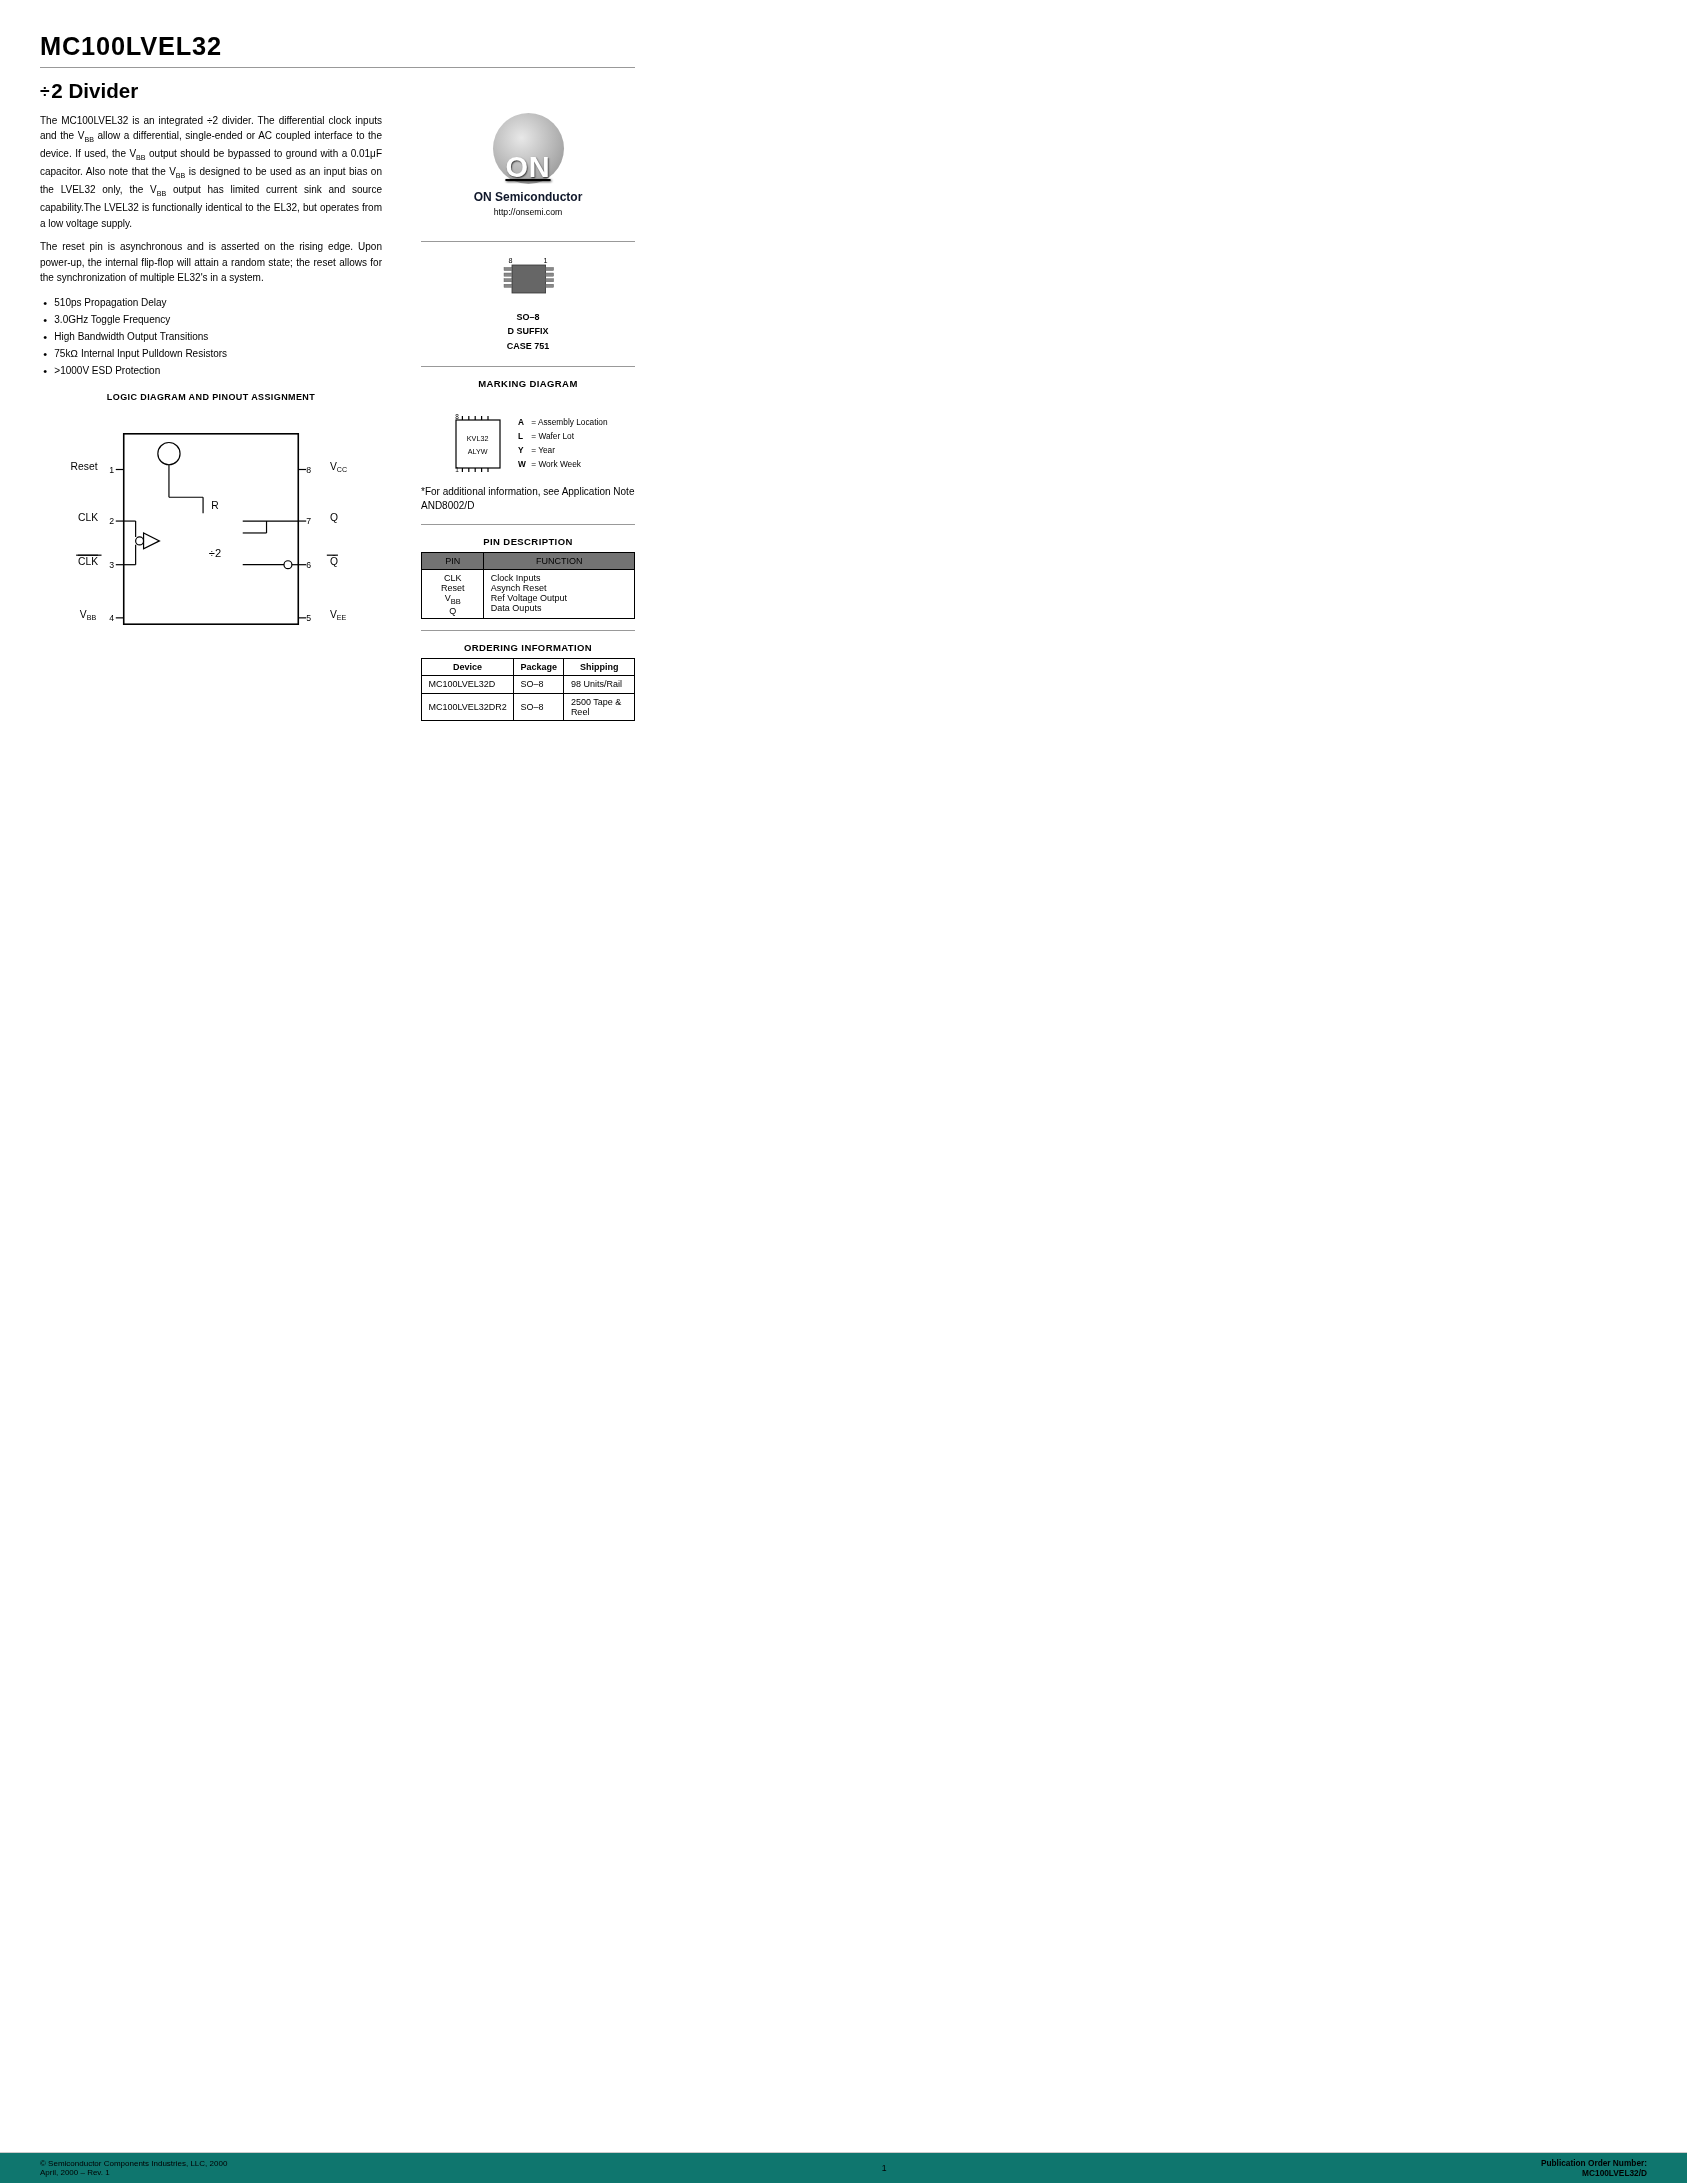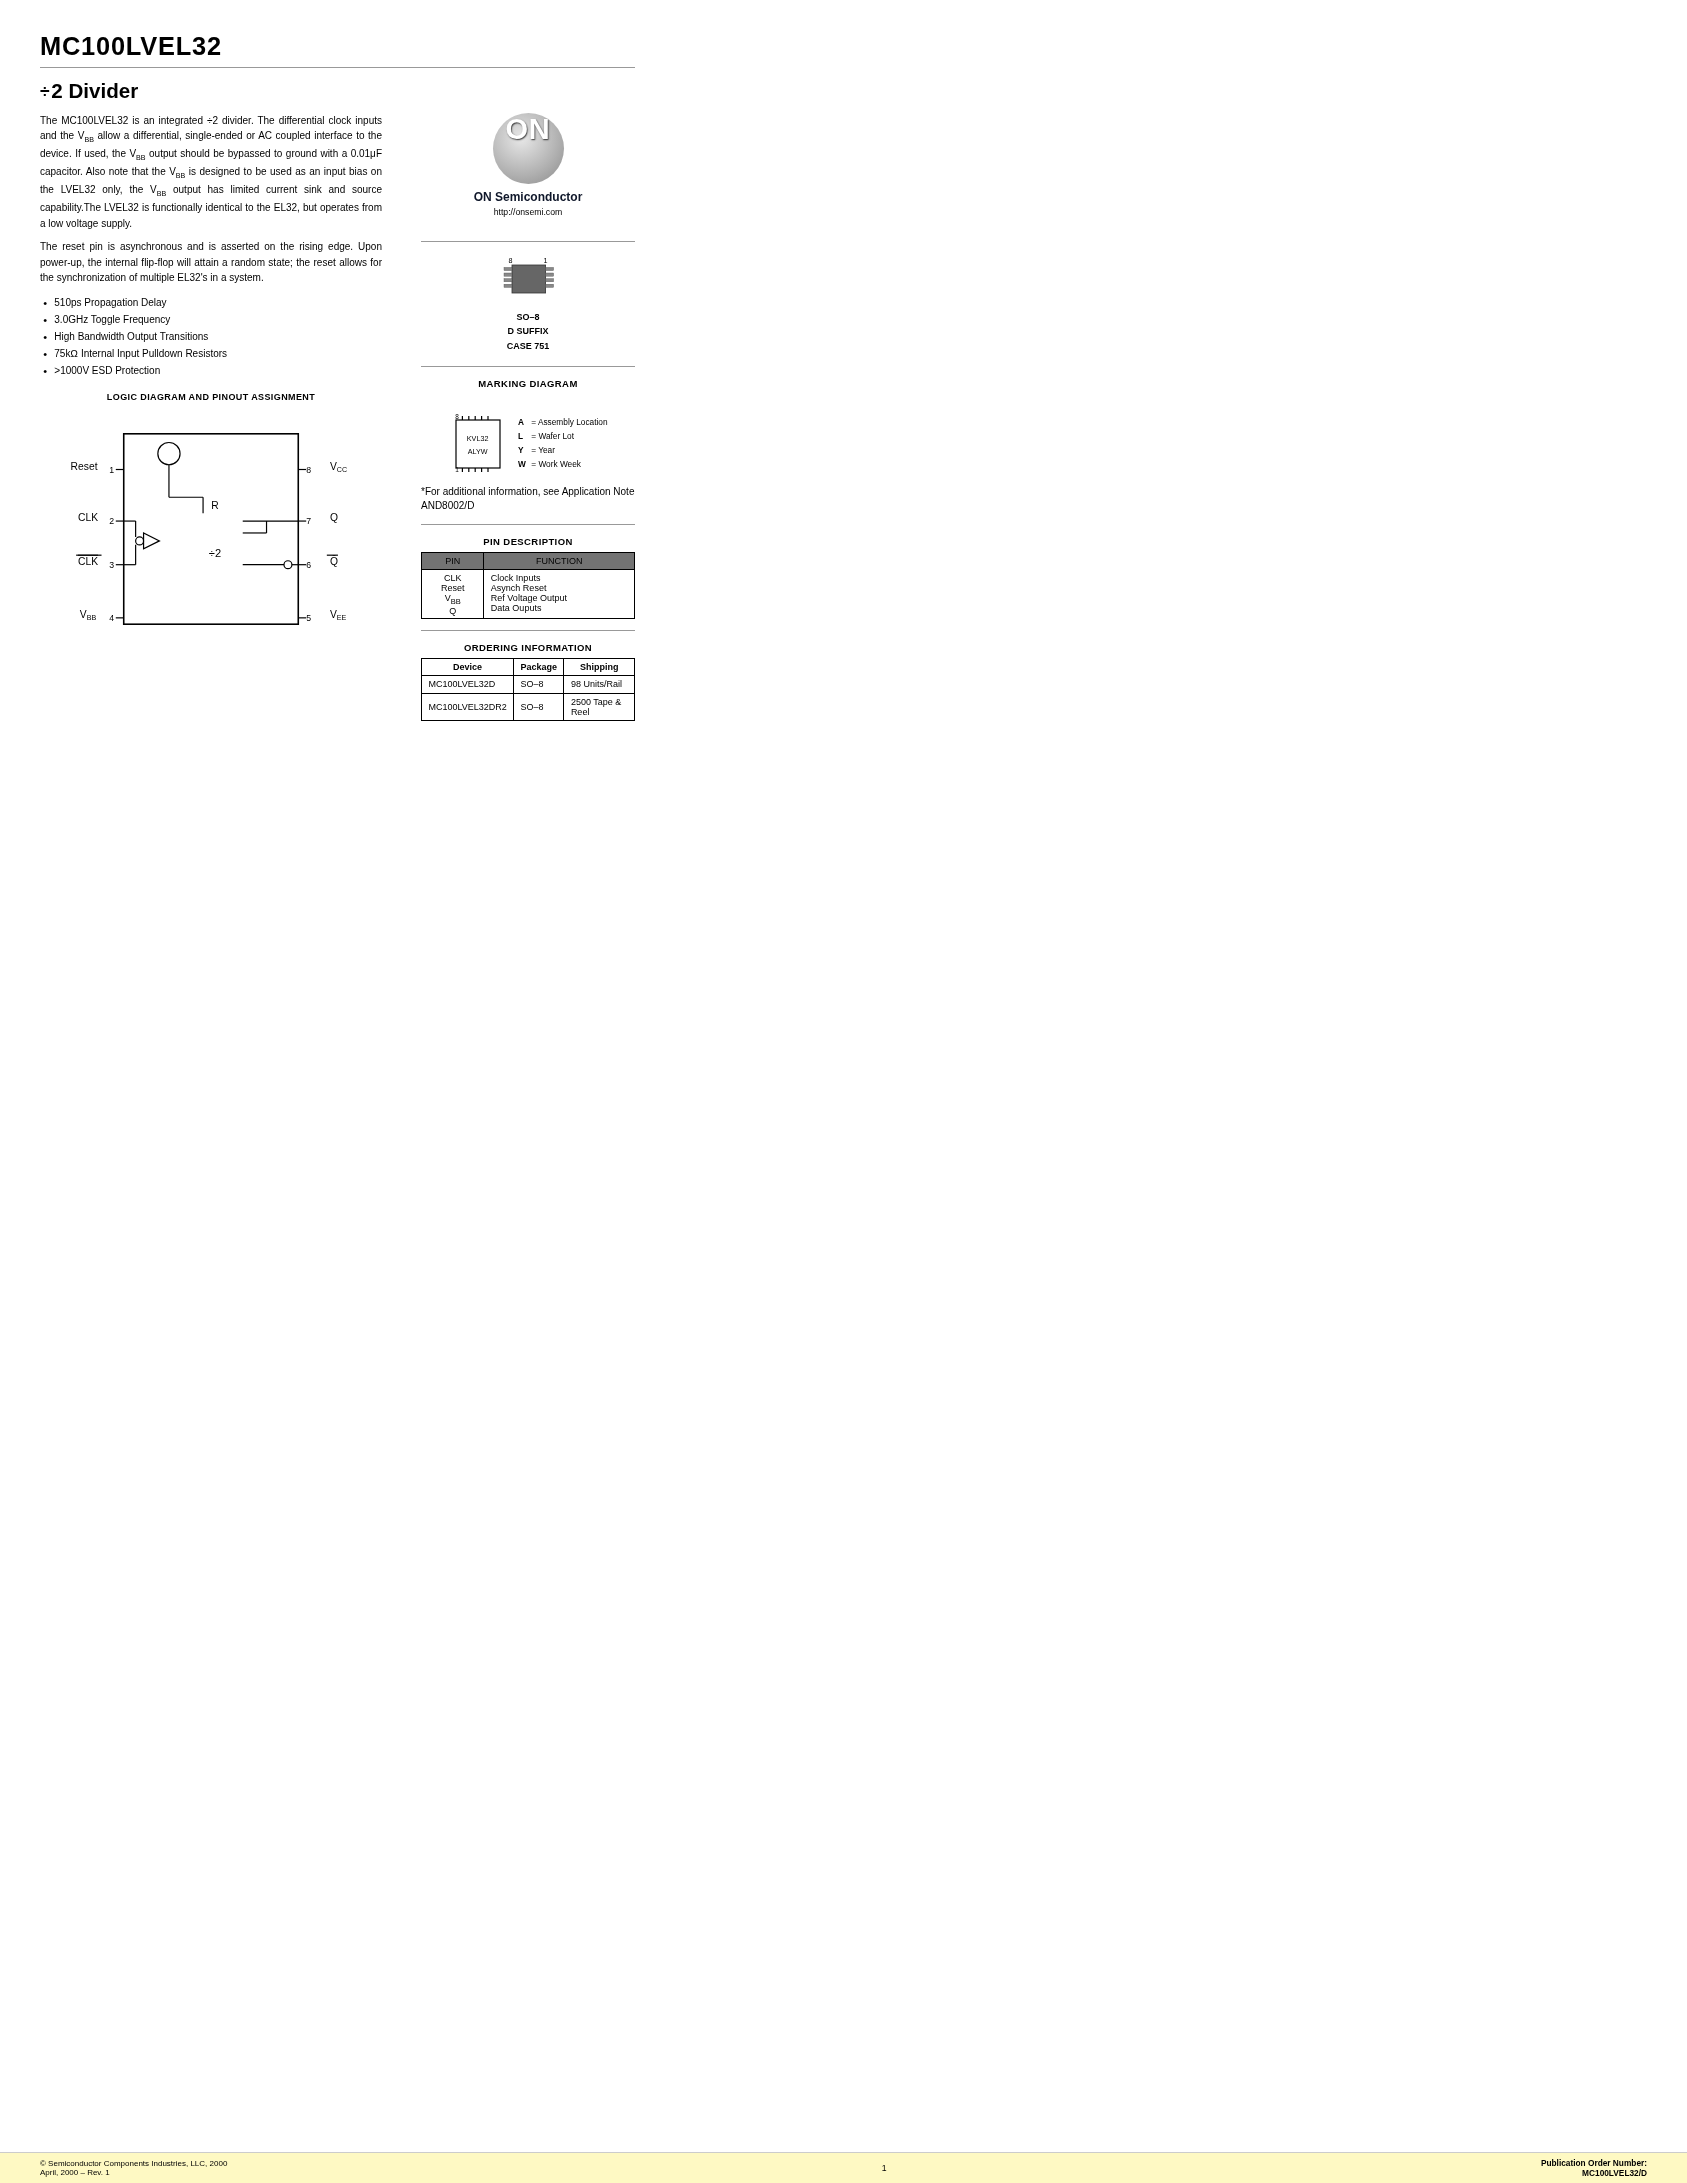--- a/index.html
+++ b/index.html
@@ -105,23 +105,24 @@
       flex-direction: column;
       align-items: center;
       margin-bottom: 12.7px;
     }
     .on-logo {
       width: 71px;
       height: 71px;
       border-radius: 50%;
       background: radial-gradient(circle at 40% 35%, #e8e8e8, #b0b0b0 60%, #888 100%);
       display: flex;
-      align-items: flex-start;
+      align-items: flex-end;
       justify-content: center;
       margin-bottom: 6.4px;
+      text-decoration: underline;
     }
     .on-logo-text {
       font-size: 29px;
       font-weight: bold;
       color: #fff;
       letter-spacing: 0.8px;
       text-shadow: 0.8px 0.8px 1.6px #333;
     }
     .on-semiconductor {
       font-size: 12px;
@@ -241,21 +242,21 @@
       position: fixed;
       bottom: 0;
       left: 0;
       right: 0;
       border-top: 0.8px solid #ccc;
       padding: 4.8px 40px;
       display: flex;
       justify-content: space-between;
       align-items: center;
       font-size: 8px;
-      background: #fef9c3;
+      background: #0f766e;
     }
     .footer-center {
       font-size: 8.7px;
     }
     .footer-right {
       text-align: right;
       font-size: 8.3px;
       font-weight: bold;
     }
   </style>

